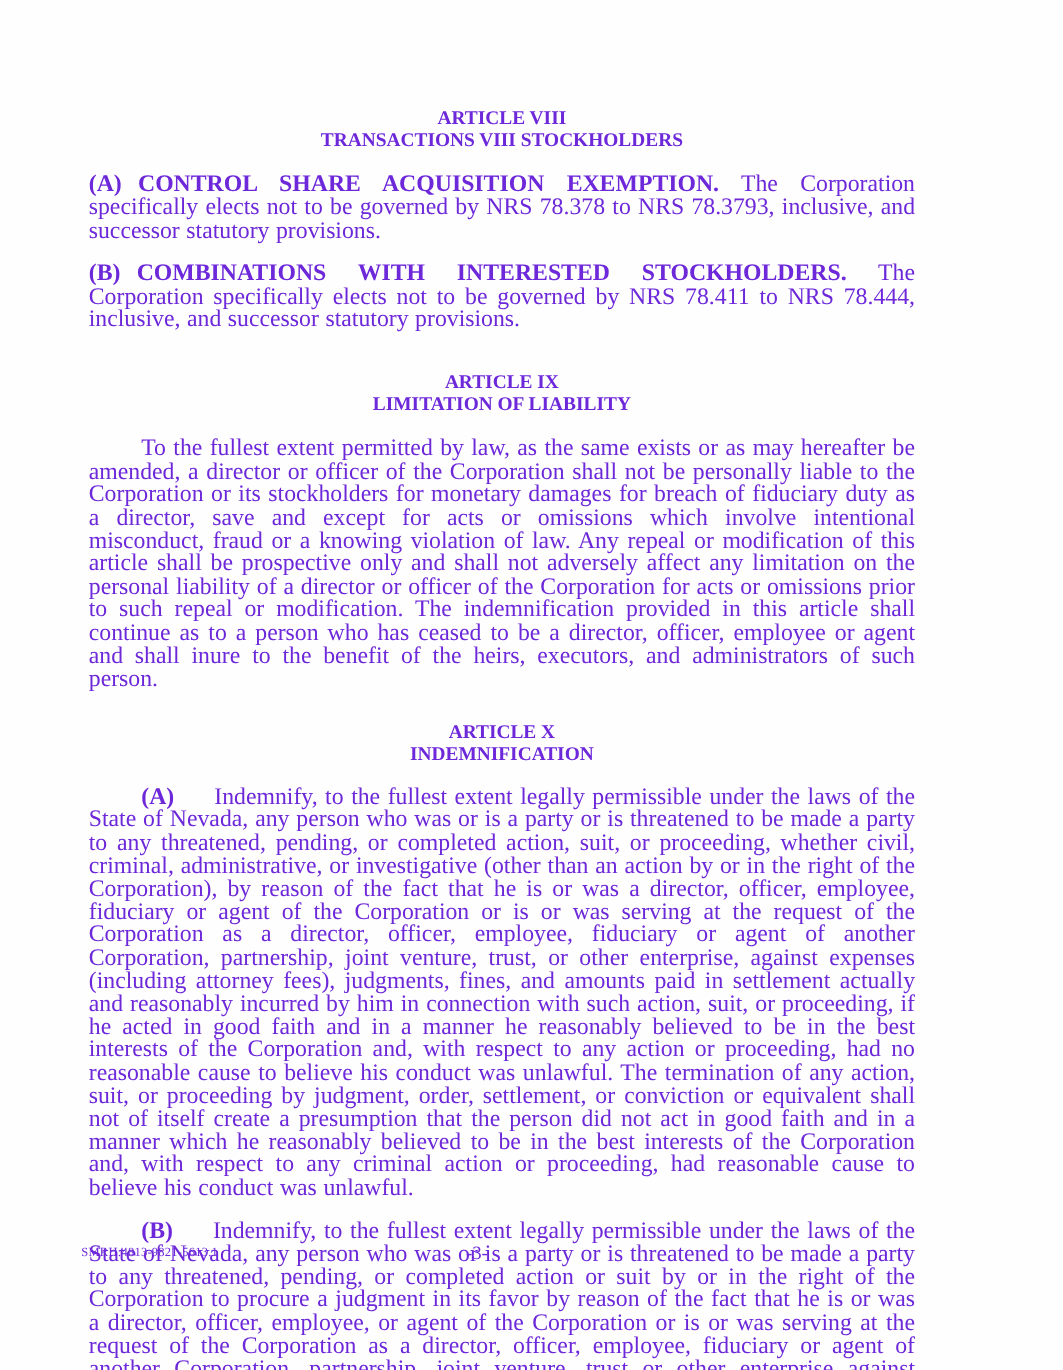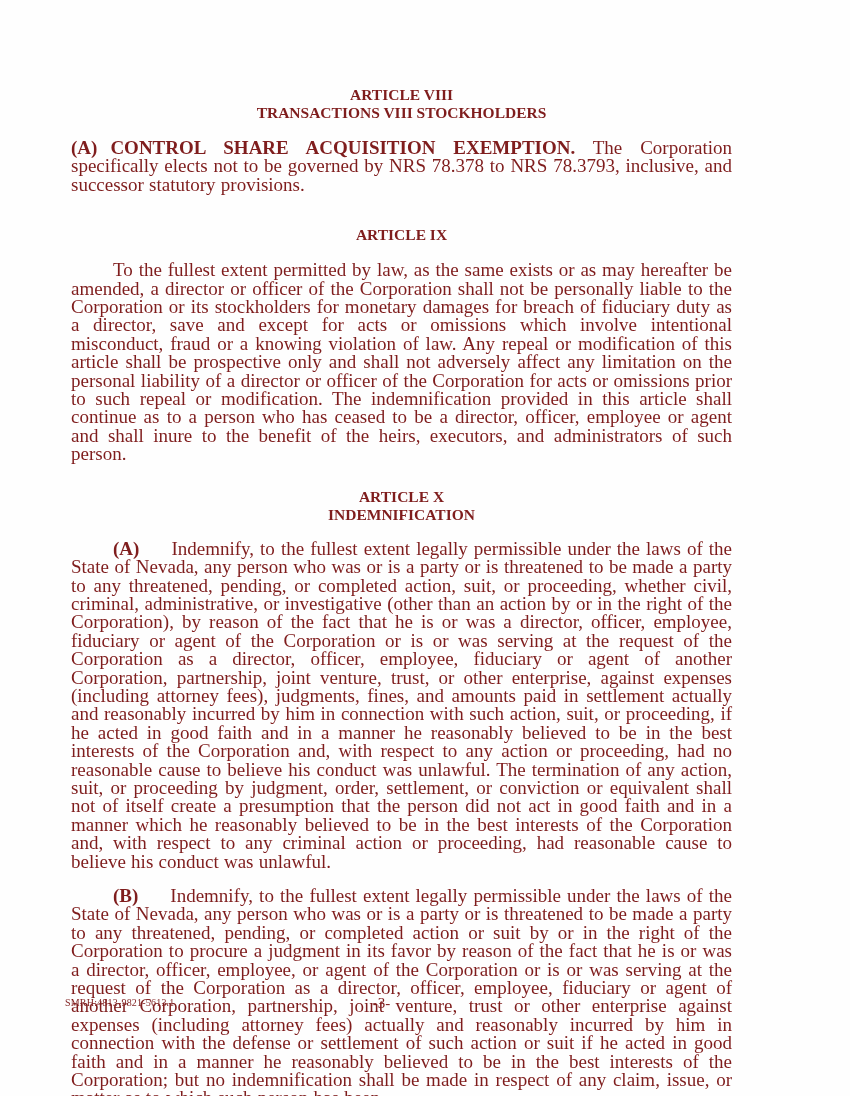--- a/index.html
+++ b/index.html
@@ -6,21 +6,21 @@
     margin: 0;
     padding: 0;
     background: #ffffff;
   }
   .page {
     position: relative;
     width: 850px;
     height: 1096px;
     background: #fefefe;
     font-family: "Liberation Serif", "DejaVu Serif", serif;
-    color: #7f1d1d;
+    color: #6d28d9;
     overflow: hidden;
   }
   .content {
     position: absolute;
     top: 86px;
     left: 71px;
     width: 661px;
   }
   .art-heading {
     text-align: center;
@@ -79,22 +79,24 @@
 <body>
 
 <div class="page">
   <div class="content">
 
     <h2 class="art-heading">ARTICLE VIII</h2>
     <h2 class="art-heading">TRANSACTIONS VIII STOCKHOLDERS</h2>
 
     <p class="body first-gap"><span class="lbl8">(A)</span><span class="lead8">CONTROL SHARE ACQUISITION EXEMPTION.</span> <span>The Corporation specifically elects not to be governed by NRS 78.378 to NRS 78.3793, inclusive, and successor statutory provisions.</span></p>
 
+    <p class="body"><span class="lbl8">(B)</span><span class="lead8">COMBINATIONS WITH INTERESTED STOCKHOLDERS.</span> <span>The Corporation specifically elects not to be governed by NRS 78.411 to NRS 78.444, inclusive, and successor statutory provisions.</span></p>
 
     <h2 class="art-heading gap-top">ARTICLE IX</h2>
+    <h2 class="art-heading">LIMITATION OF LIABILITY</h2>
 
     <p class="body indent first-gap">To the fullest extent permitted by law, as the same exists or as may hereafter be amended, a director or officer of the Corporation shall not be personally liable to the Corporation or its stockholders for monetary damages for breach of fiduciary duty as a director, save and except for acts or omissions which involve intentional misconduct, fraud or a knowing violation of law.  Any repeal or modification of this article shall be prospective only and shall not adversely affect any limitation on the personal liability of a director or officer of the Corporation for acts or omissions prior to such repeal or modification. The indemnification provided in this article shall continue as to a person who has ceased to be a director, officer, employee or agent and shall inure to the benefit of the heirs, executors, and administrators of such person.</p>
 
     <h2 class="art-heading gap-top-lg">ARTICLE X</h2>
     <h2 class="art-heading">INDEMNIFICATION</h2>
 
 
     <p class="body indent"><span class="lblx">(A)</span><span>Indemnify, to the fullest extent legally permissible under the laws of the State of Nevada, any person who was or is a party or is threatened to be made a party to any threatened, pending, or completed action, suit, or proceeding, whether civil, criminal, administrative, or investigative (other than an action by or in the right of the Corporation), by reason of the fact that he is or was a director, officer, employee, fiduciary or agent of the Corporation or is or was serving at the request of the Corporation as a director, officer, employee, fiduciary or agent of another Corporation, partnership, joint venture, trust, or other enterprise, against expenses (including attorney fees), judgments, fines, and amounts paid in settlement actually and reasonably incurred by him in connection with such action, suit, or proceeding, if he acted in good faith and in a manner he reasonably believed to be in the best interests of the Corporation and, with respect to any action or proceeding, had no reasonable cause to believe his conduct was unlawful. The termination of any action, suit, or proceeding by judgment, order, settlement, or conviction or equivalent shall not of itself create a presumption that the person did not act in good faith and in a manner which he reasonably believed to be in the best interests of the Corporation and, with respect to any criminal action or proceeding, had reasonable cause to believe his conduct was unlawful.</span></p>
 
     <p class="body indent"><span class="lblx">(B)</span><span>Indemnify, to the fullest extent legally permissible under the laws of the State of Nevada, any person who was or is a party or is threatened to be made a party to any threatened, pending, or completed action or suit by or in the right of the Corporation to procure a judgment in its favor by reason of the fact that he is or was a director, officer, employee, or agent of the Corporation or is or was serving at the request of the Corporation as a director, officer, employee, fiduciary or agent of another Corporation, partnership, joint venture, trust or other enterprise against expenses (including attorney fees) actually and reasonably incurred by him in connection with the defense or settlement of such action or suit if he acted in good faith and in a manner he reasonably believed to be in the best interests of the Corporation; but no indemnification shall be made in respect of any claim, issue, or matter as to which such person has been</span></p>

